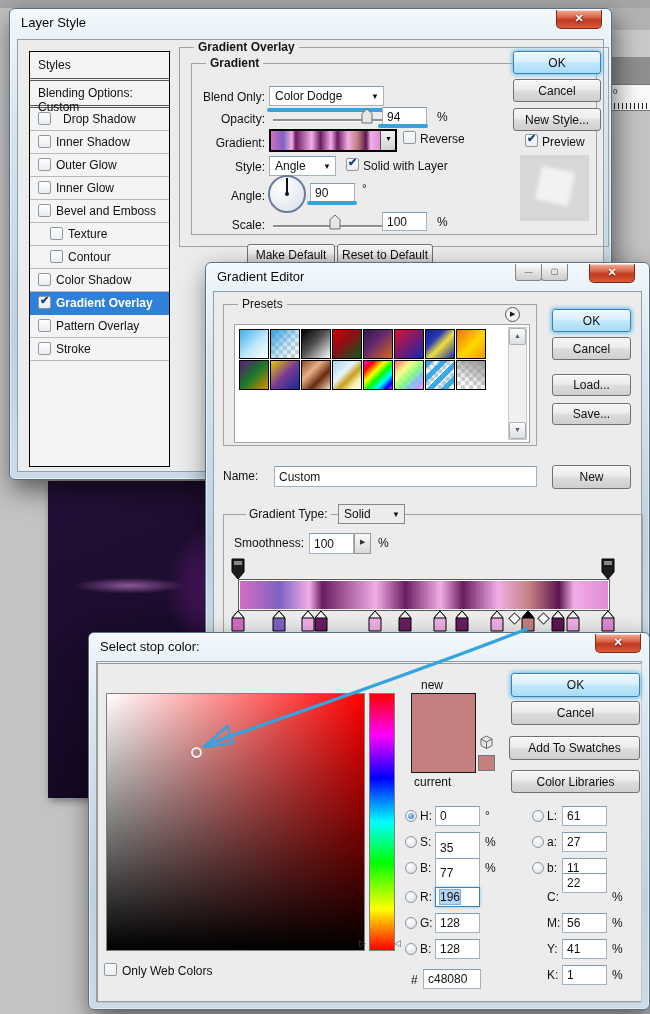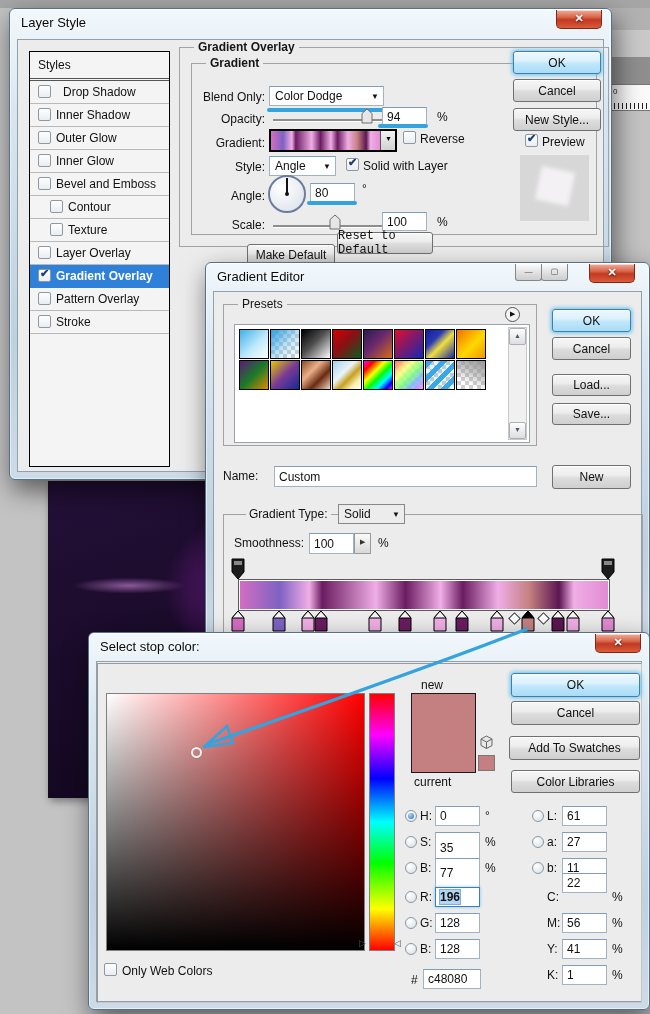--- a/index.html
+++ b/index.html
@@ -21,21 +21,21 @@
   
   .fs{position:absolute;border:1px solid #a2a2a2;}
   .fs-lg{position:absolute;top:-8px;background:#ececec;padding:0 4px;font-size:12px;font-weight:bold;color:#151515;white-space:nowrap;}
   .btn{position:absolute;display:flex;align-items:center;justify-content:center;font-size:12px;color:#111;
      background:linear-gradient(#f6f6f6,#ededed 42%,#dcdcdc 55%,#cfcfcf);border:1px solid #707070;border-radius:3px;
      box-shadow:inset 0 1px 0 #fff;}
   .btn.default{background:linear-gradient(#ecf8fe,#dcf1fc 42%,#c0e7fb 55%,#a9dcf7);border-color:#3c7fb1;
      box-shadow:0 0 4px 1px #62c0ec,inset 0 1px 0 #fff;}
   .tin{position:absolute;background:#fff;border:1px solid #a3b2c1;border-top-color:#7f9db9;font-size:12px;color:#111;
      padding:1px 4px;box-sizing:border-box;display:flex;align-items:center;}
-  .tin .sel{background:#b3d5f3;outline:1px solid #7ab0e0;font-weight:bold;}
+  .tin .sel{background:#b3d5f3;outline:1px solid #7ab0e0;}
   .tin.focus{border-color:#3c7fb1;box-shadow:0 0 3px #7fc4ea;}
   .dd{position:absolute;background:#fff;border:1px solid #a3b2c1;border-top-color:#7f9db9;font-size:12px;color:#111;
      box-sizing:border-box;display:flex;align-items:center;padding-left:5px;}
   .dd .ar{position:absolute;right:4px;font-size:8px;color:#111;}
   .cb{position:absolute;width:13px;height:13px;box-sizing:border-box;border-radius:2px;
      background:linear-gradient(#fefefe,#e9edf1);border:1px solid #8e98a0;}
   .cb.checked::after{content:"✔";position:absolute;left:1px;top:-3px;font-size:11px;font-weight:bold;color:#1d3f7e;}
   .radio{position:absolute;width:12px;height:12px;border-radius:50%;box-sizing:border-box;
      background:radial-gradient(circle at 35% 30%,#fff,#e2e8ec 70%,#c6d0d8);border:1px solid #8a98a4;}
   .radio.on::after{content:"";position:absolute;left:2px;top:2px;width:6px;height:6px;border-radius:50%;
@@ -81,52 +81,55 @@
 
   <div class="vwin" id="win-ls" style="left:9px;top:8px;width:601px;height:470px;">
     <div class="vtitle">Layer Style</div>
     <div class="win-close" style="right:9px;top:1px;">✕</div>
     <div class="client" style="top:30px;"></div>
 
     <div class="abs" style="left:19px;top:42px;width:139px;height:414px;background:#f4f4f4;border:1px solid #000;">
       <div class="st-row" style="height:26px;border-bottom:3px double #555;">
         <span class="st-lbl" style="left:8px;top:6px;">Styles</span>
       </div>
+      <div class="st-row" style="height:24px;border-bottom:3px double #555;">
+        <span class="st-lbl" style="left:8px;top:5px;">Blending Options: Custom</span>
+      </div>
       <div id="styles-items">
           <div class="st-row">
             <span class="cb" style="left: 8px; top: 4px;"></span>
             <span class="st-lbl" style="left: 26px; top: 4px; margin-left: 7px;">Drop Shadow</span>
           </div>
           <div class="st-row">
             <span class="cb" style="left: 8px; top: 4px;"></span>
             <span class="st-lbl" style="left: 26px; top: 4px;">Inner Shadow</span>
           </div>
           <div class="st-row">
             <span class="cb" style="left: 8px; top: 4px;"></span>
             <span class="st-lbl" style="left: 26px; top: 4px;">Outer Glow</span>
           </div>
           <div class="st-row">
             <span class="cb" style="left: 8px; top: 4px;"></span>
             <span class="st-lbl" style="left: 26px; top: 4px;">Inner Glow</span>
           </div>
           <div class="st-row">
             <span class="cb" style="left: 8px; top: 4px;"></span>
             <span class="st-lbl" style="left: 26px; top: 4px;">Bevel and Emboss</span>
+          </div>
+          <div class="st-row">
+            <span class="cb" style="left: 20px; top: 4px;"></span>
+            <span class="st-lbl" style="left: 38px; top: 4px;">Texture</span>
           </div>
           <div class="st-row">
             <span class="cb" style="left: 20px; top: 4px;"></span>
             <span class="st-lbl" style="left: 38px; top: 4px;">Contour</span>
           </div>
           <div class="st-row">
-            <span class="cb" style="left: 20px; top: 4px;"></span>
-            <span class="st-lbl" style="left: 38px; top: 4px;">Texture</span>
-          </div>
-          <div class="st-row">
-            <span class="cb" style="left: 8px; top: 4px;"></span>
-            <span class="st-lbl" style="left: 26px; top: 4px;">Layer Overlay</span>
+            <span class="cb" style="left: 8px; top: 4px;"></span>
+            <span class="st-lbl" style="left: 26px; top: 4px;">Color Shadow</span>
           </div>
           <div class="st-row sel">
             <span class="cb checked" style="left: 8px; top: 4px;"></span>
             <span class="st-lbl" style="left: 26px; top: 4px;">Gradient Overlay</span>
           </div>
           <div class="st-row">
             <span class="cb" style="left: 8px; top: 4px;"></span>
             <span class="st-lbl" style="left: 26px; top: 4px;">Pattern Overlay</span>
           </div>
           <div class="st-row">
@@ -179,39 +182,39 @@
     <span class="cb checked" style="left:336px;top:149px;"></span>
     <span class="lbl" style="left:353px;top:150px;">Solid with Layer</span>
 
     <span class="lbl" style="left:170px;top:180px;width:85px;text-align:right;">Angle:</span>
     <div class="abs" style="left:258px;top:166px;width:38px;height:38px;border-radius:50%;
          border:2px solid #6c7c9c;background:radial-gradient(circle at 35% 30%,#fff,#e2e7ee 75%,#d2d8e2);box-sizing:border-box;">
       <div id="angle-needle" style="position: absolute; left: 50%; top: 1px; bottom: 50%; width: 2px; margin-left: -1px; background: rgb(17, 17, 17); transform-origin: center bottom; transform: rotate(0deg);"></div>
       <div style="position:absolute;left:50%;top:50%;width:4px;height:4px;margin:-2px 0 0 -2px;border-radius:50%;background:#111;"></div>
     </div>
     <div class="tin" style="left:300px;top:174px;width:45px;height:19px;">
-        <span>80</span>
+        <span>90</span>
       </div>
     <div class="hl" style="left:297px;top:192px;width:50px;"></div>
     <span class="lbl" style="left:352px;top:173px;">°</span>
 
     <span class="lbl" style="left:170px;top:209px;width:85px;text-align:right;">Scale:</span>
     <div class="track" style="left:263px;top:216px;width:120px;"></div>
     <svg class="abs" style="left:319px;top:205px;" width="12" height="16">
         <path d="M6 1 L11 5.5 L11 15 L1 15 L1 5.5 Z" fill="#e6e6e6" stroke="#6e6e6e"></path>
       </svg>
     <div class="tin" style="left:372px;top:203px;width:45px;height:19px;">
         <span>100</span>
       </div>
     <span class="lbl" style="left:427px;top:206px;">%</span>
 
     <div class="btn" style="left:237px;top:235px;width:86px;height:20px;">
         <span>Make Default</span>
       </div>
-    <div class="btn" style="left:327px;top:223px;width:94px;height:20px;font-family:Liberation Mono, monospace;">
+    <div class="btn" style="left:327px;top:235px;width:94px;height:20px;">
         <span>Reset to Default</span>
       </div>
 
     <div class="btn default" style="left:503px;top:42px;width:86px;height:21px;">
         <span>OK</span>
       </div>
     <div class="btn" style="left:503px;top:70px;width:86px;height:21px;">
         <span>Cancel</span>
       </div>
     <div class="btn" style="left:503px;top:99px;width:86px;height:21px;">

